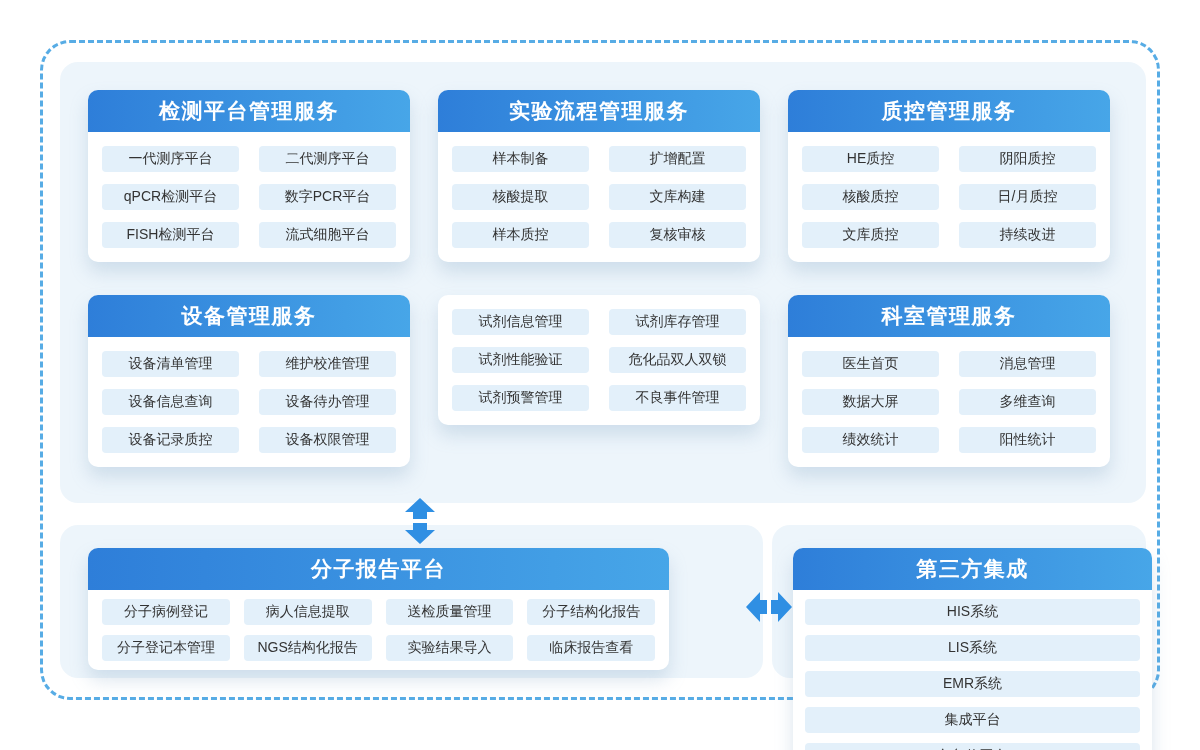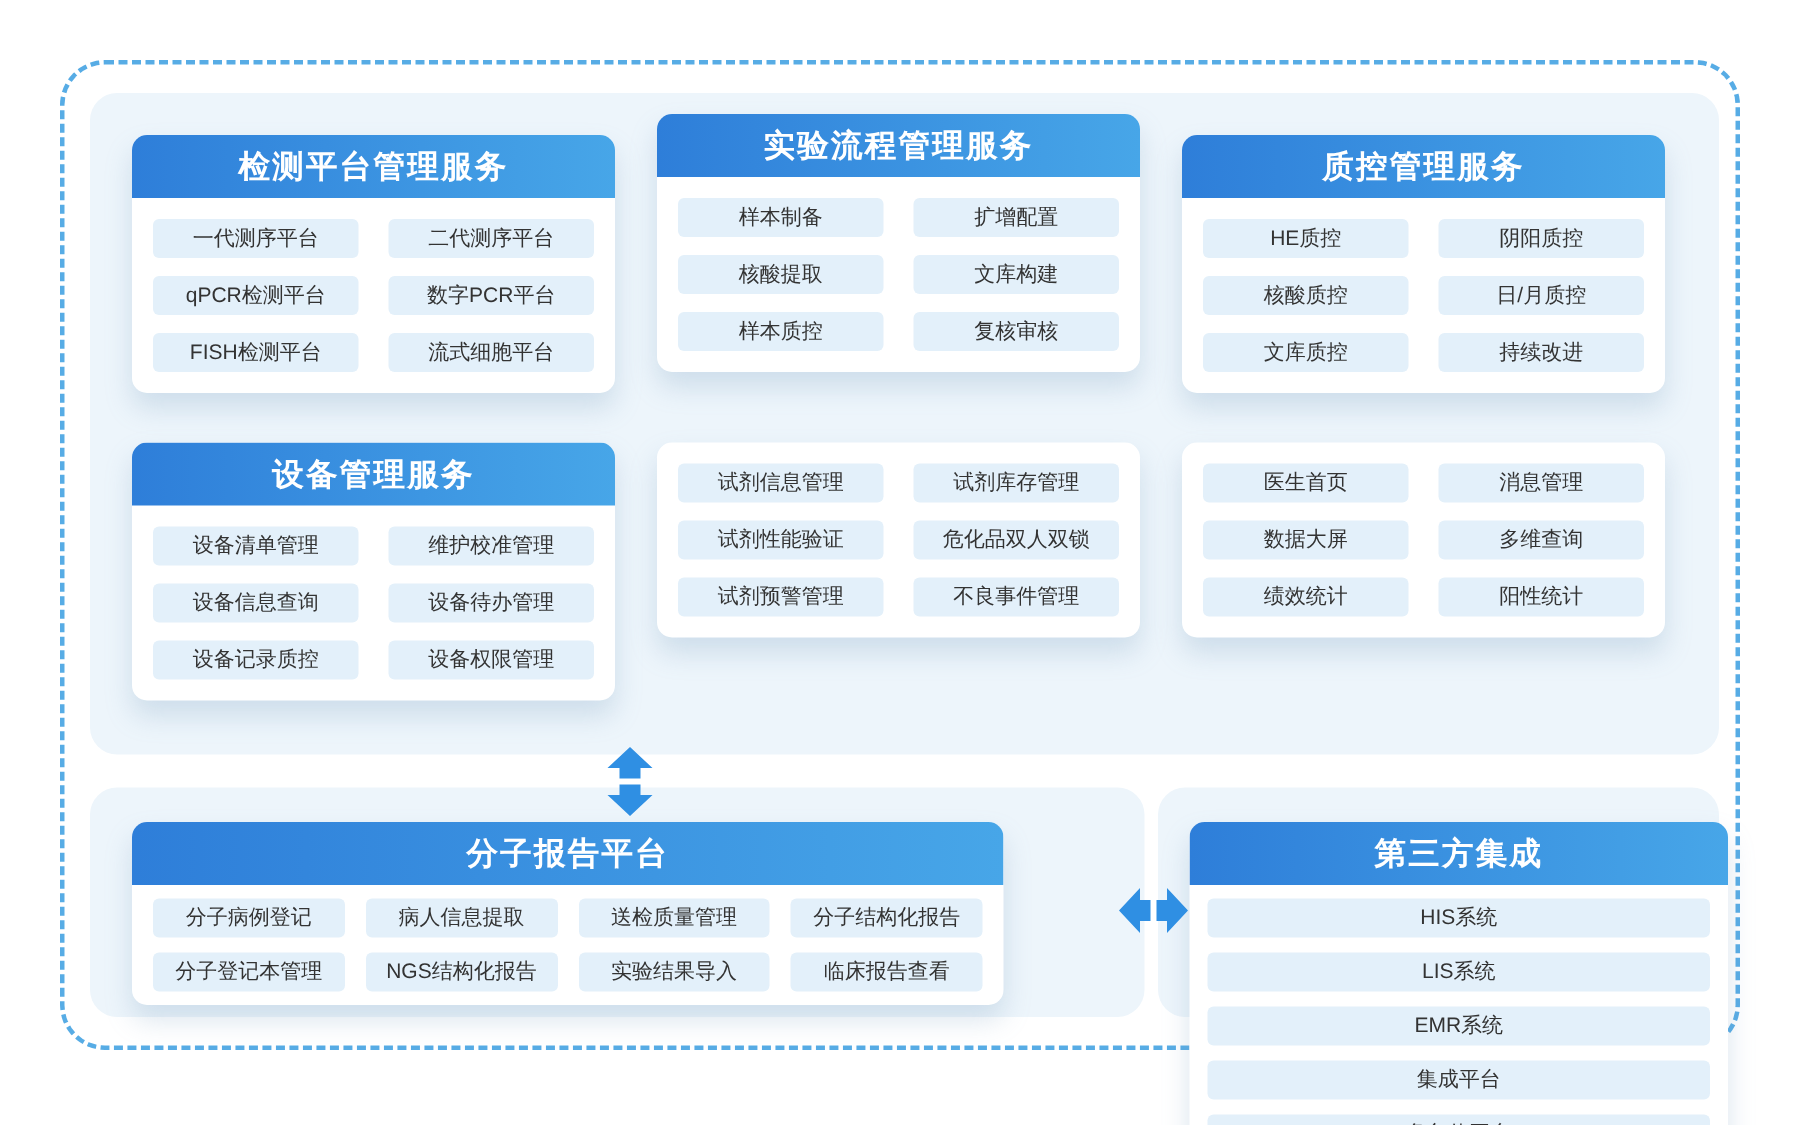--- a/index.html
+++ b/index.html
@@ -53,21 +53,21 @@
   <div class="card-body cols-2">
     <div class="pill">一代测序平台</div>
     <div class="pill">二代测序平台</div>
     <div class="pill">qPCR检测平台</div>
     <div class="pill">数字PCR平台</div>
     <div class="pill">FISH检测平台</div>
     <div class="pill">流式细胞平台</div>
   </div>
 </div>
 
-<div class="card svc" style="left:438px;top:76px;">
+<div class="card svc" style="left:438px;top:90px;">
   <div class="card-header">实验流程管理服务</div>
   <div class="card-body cols-2">
     <div class="pill">样本制备</div>
     <div class="pill">扩增配置</div>
     <div class="pill">核酸提取</div>
     <div class="pill">文库构建</div>
     <div class="pill">样本质控</div>
     <div class="pill">复核审核</div>
   </div>
 </div>
@@ -101,20 +101,21 @@
     <div class="pill">试剂信息管理</div>
     <div class="pill">试剂库存管理</div>
     <div class="pill">试剂性能验证</div>
     <div class="pill">危化品双人双锁</div>
     <div class="pill">试剂预警管理</div>
     <div class="pill">不良事件管理</div>
   </div>
 </div>
 
 <div class="card svc" style="left:788px;top:295px;">
+  <div class="card-header">科室管理服务</div>
   <div class="card-body cols-2">
     <div class="pill">医生首页</div>
     <div class="pill">消息管理</div>
     <div class="pill">数据大屏</div>
     <div class="pill">多维查询</div>
     <div class="pill">绩效统计</div>
     <div class="pill">阳性统计</div>
   </div>
 </div>
 

